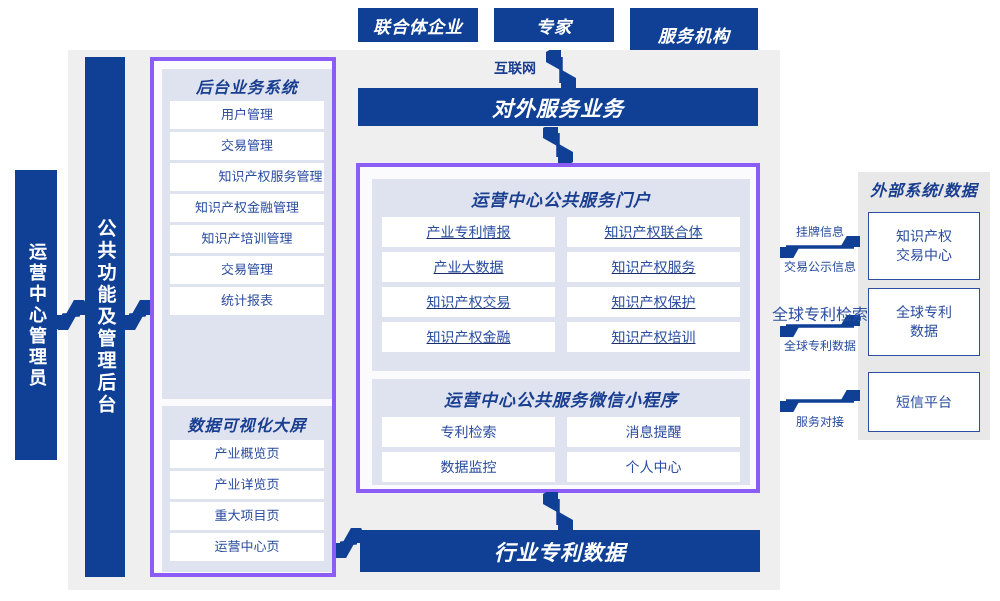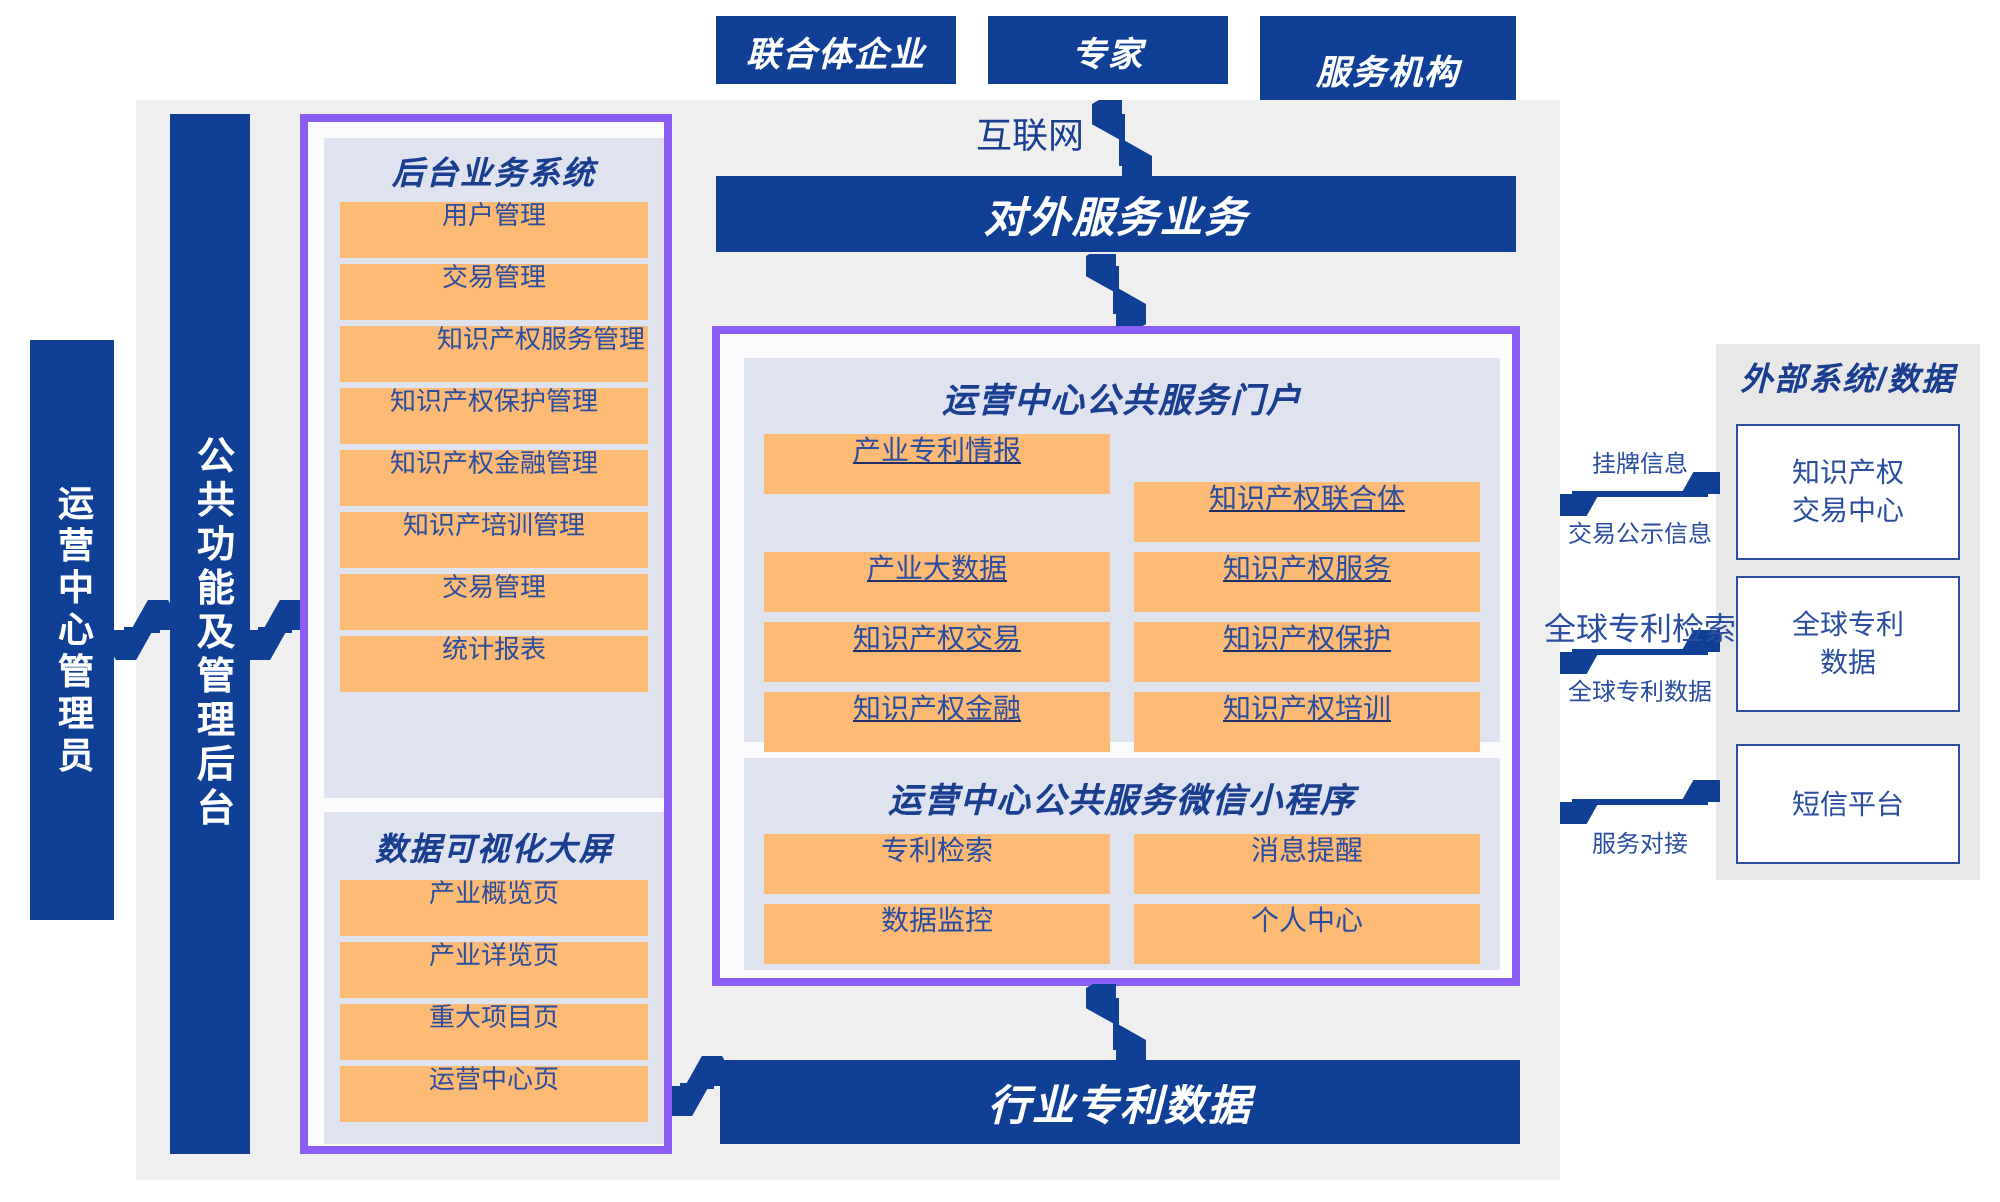--- a/index.html
+++ b/index.html
@@ -52,24 +52,24 @@
     box-sizing: border-box;
   }
   .group-title {
     text-align: center;
     font-weight: bold;
     font-style: italic;
     color: #1a3f91;
     letter-spacing: 1px;
   }
   .item {
-    background: #fdba74;
+    background: #ffffff;
     color: #2b4ea0;
     display: flex;
-    align-items: flex-start;
+    align-items: center;
     justify-content: center;
     text-align: center;
     line-height: 1.15;
   }
 
   
   .extpanel { background: #e8e8e8; }
   .ext-title {
     text-align: center;
     font-weight: bold;
@@ -116,21 +116,21 @@
         <path d="M0,8 L4.5,0 L9,8 z" fill="#0f4096"></path>
       </marker>
       <marker id="mkDn" markerWidth="9" markerHeight="9" refX="4.5" refY="8" orient="auto">
         <path d="M0,8 L4.5,0 L9,8 z" fill="#0f4096"></path>
       </marker>
     </defs>
     <line x1="15" y1="33" x2="15" y2="7" stroke="#0f4096" stroke-width="3" marker-end="url(#mkUp)"></line>
     <line x1="15" y1="7" x2="15" y2="33" stroke="#0f4096" stroke-width="3" marker-end="url(#mkDn)"></line>
   </svg>
 </div>
-<div class="abs" style="left:484px; top:58px; width:62px; height:20px; font-size:18px; font-weight:normal; color:#1a3f91; text-align:center; line-height:20px;">
+<div class="abs" style="left:484px; top:58px; width:62px; height:20px; font-size:14px; font-weight:bold; color:#1a3f91; text-align:center; line-height:20px;">
   <span>互联网</span>
 </div>
 
 <div class="abs navybar" style="left:358px; top:88px; width:400px; height:38px; font-size:21px;">
   <span>对外服务业务</span>
 </div>
 
 <div class="abs" style="left:543px; top:127px; width:30px; height:36px;">
   <svg width="30" height="36" viewBox="0 0 30 36">
     <line x1="15" y1="30" x2="15" y2="6" stroke="#0f4096" stroke-width="3" marker-end="url(#mkUp)"></line>
@@ -178,23 +178,20 @@
       <div class="item" style="height:28px; font-size:13px;">
           <span>用户管理</span>
         </div>
       <div class="item" style="height:28px; font-size:13px;">
           <span>交易管理</span>
         </div>
       <div class="item" style="height:28px; font-size:13px;padding-left:47px;">
           <span>知识产权服务管理</span>
         </div>
       <div class="item" style="height:28px; font-size:13px;">
-          <span>知识产权保护管理</span>
-        </div>
-      <div class="item" style="height:28px; font-size:13px;">
           <span>知识产权金融管理</span>
         </div>
       <div class="item" style="height:28px; font-size:13px;">
           <span>知识产培训管理</span>
         </div>
       <div class="item" style="height:28px; font-size:13px;">
           <span>交易管理</span>
         </div>
       <div class="item" style="height:28px; font-size:13px;">
           <span>统计报表</span>
@@ -233,21 +230,21 @@
 <div class="abs panel" style="left:356px; top:163px; width:404px; height:330px; padding:10px;">
 
   <div class="group" style="position:absolute; left:12px; top:12px; width:378px; height:192px; padding:6px 10px;">
     <div class="group-title" style="font-size:17px; height:32px; line-height:32px;">
       <span>运营中心公共服务门户</span>
     </div>
     <div style="display:grid; grid-template-columns:1fr 1fr; gap:5px 12px;text-decoration:underline;">
       <div class="item" style="height:30px; font-size:14px;">
           <span>产业专利情报</span>
         </div>
-      <div class="item" style="height:30px; font-size:14px;margin-top:24px;">
+      <div class="item" style="height:30px; font-size:14px;">
           <span>知识产权联合体</span>
         </div>
       <div class="item" style="height:30px; font-size:14px;">
           <span>产业大数据</span>
         </div>
       <div class="item" style="height:30px; font-size:14px;">
           <span>知识产权服务</span>
         </div>
       <div class="item" style="height:30px; font-size:14px;">
           <span>知识产权交易</span>

